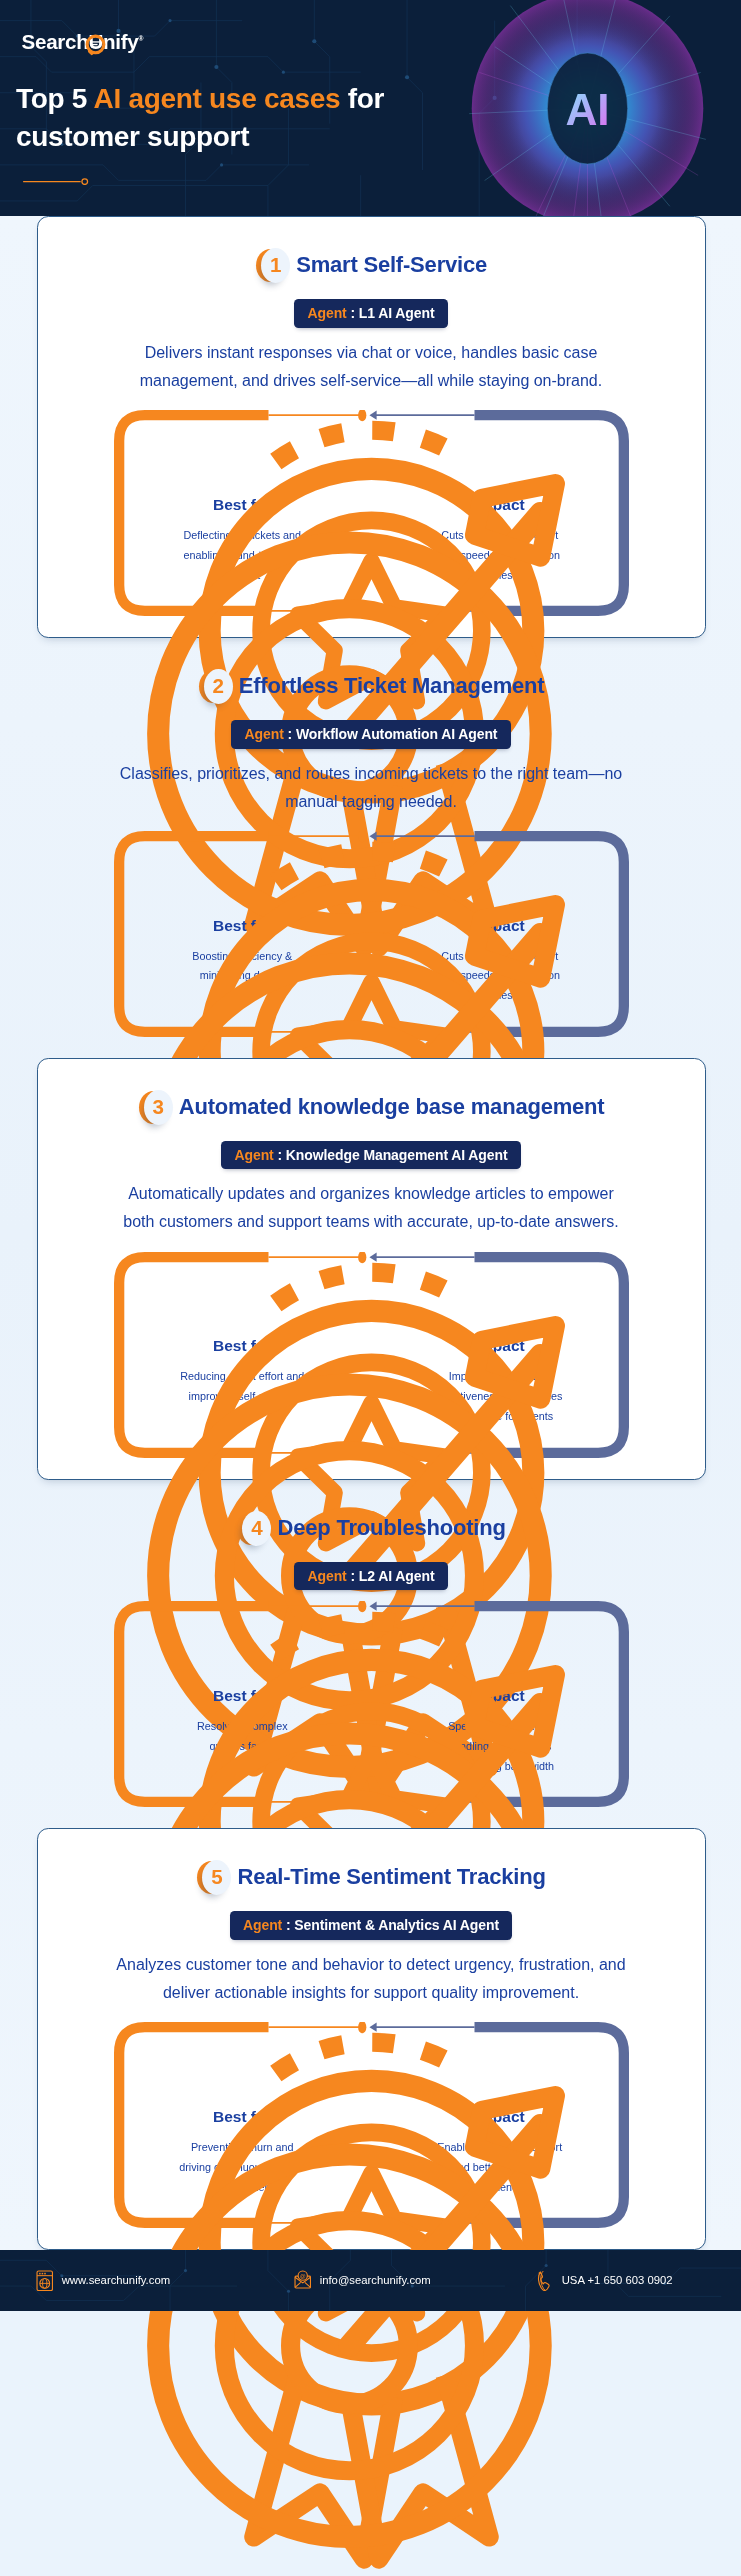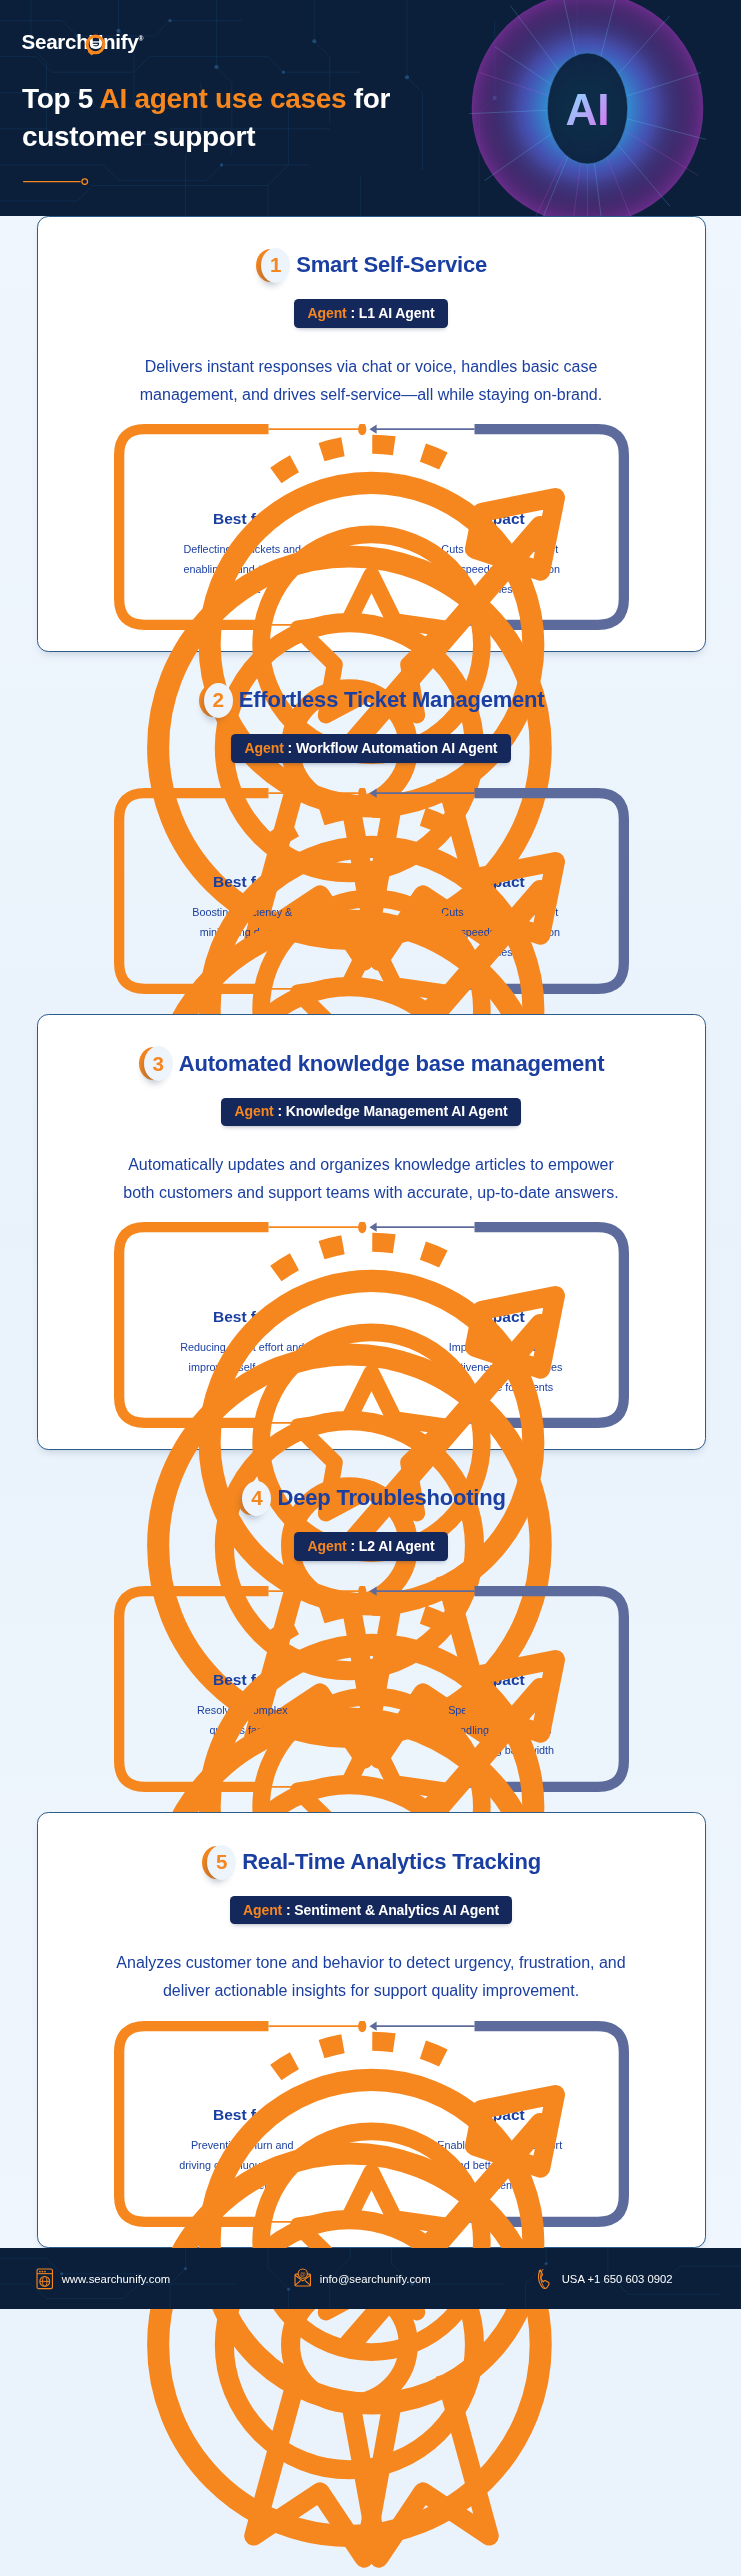--- a/index.html
+++ b/index.html
@@ -51,21 +51,21 @@
   .logo-glass {
     position: absolute;
     left: 62px;
     top: 2.1px;
     width: 23px;
     height: 26px;
   }
 
   .headline {
     position: absolute;
-    left: 22px;
+    left: 16px;
     top: 80px;
     width: 453px;
     font-size: 28px;
     font-weight: 700;
     line-height: 1.35;
     color: #FFFFFF;
     letter-spacing: -0.3px;
   }
   .headline .hl-orange { color: #F6871F; }
 
@@ -153,21 +153,21 @@
     font-weight: 700;
     color: #1A3FA0;
     letter-spacing: -0.2px;
     line-height: 1.1;
     white-space: nowrap;
   }
 
   .agent-pill {
     display: block;
     width: fit-content;
-    margin: 0 auto 25px;
+    margin: 0 auto 11px;
     background: #15285C;
     color: #FFFFFF;
     border-radius: 4.6px;
     padding: 5.7px 13.4px 6.7px;
     font-size: 14px;
     font-weight: 700;
     letter-spacing: -0.1px;
     box-shadow: 0 3.1px 5.2px -3.1px rgba(10,25,60,.45);
     white-space: nowrap;
   }
@@ -424,20 +424,21 @@
         <div class="badge-crescent"></div>
         <div class="badge-disc">
           <span class="badge-num">2</span>
         </div>
       </div>
       <div class="sec-title">Effortless Ticket Management</div>
     </div>
     <div class="agent-pill">
       <span class="agent-key">Agent</span><span> : </span><span>Workflow Automation AI Agent</span>
     </div>
+    <div class="sec-desc">Classifies, prioritizes, and routes incoming tickets to the right team—no manual tagging needed.</div>
     <div class="frame">
       <svg viewBox="0 0 1000 400" preserveAspectRatio="none">
 
     <path d="M300 10 H60 Q10 10 10 60 V340 Q10 390 60 390 H300" fill="none" stroke="#F6871F" stroke-width="20" stroke-linecap="butt"></path>
 
     <path d="M700 10 H940 Q990 10 990 60 V340 Q990 390 940 390 H700" fill="none" stroke="#5C6B9B" stroke-width="20" stroke-linecap="butt"></path>
 
     <line x1="300" y1="10" x2="478" y2="10" stroke="#F6871F" stroke-width="3.5"></line>
     <ellipse cx="482" cy="10" rx="8" ry="12" fill="#F6871F"></ellipse>
     <line x1="700" y1="10" x2="508" y2="10" stroke="#5C6B9B" stroke-width="3.5"></line>
@@ -603,21 +604,21 @@
     </div>
     </div>
     <div class="section carded">
     <div class="sec-head">
       <div class="badge">
         <div class="badge-crescent"></div>
         <div class="badge-disc">
           <span class="badge-num">5</span>
         </div>
       </div>
-      <div class="sec-title">Real-Time Analytics Tracking</div>
+      <div class="sec-title">Real-Time Sentiment Tracking</div>
     </div>
     <div class="agent-pill">
       <span class="agent-key">Agent</span><span> : </span><span>Sentiment &amp; Analytics AI Agent</span>
     </div>
     <div class="sec-desc">Analyzes customer tone and behavior to detect urgency, frustration, and deliver actionable insights for support quality improvement.</div>
     <div class="frame">
       <svg viewBox="0 0 1000 400" preserveAspectRatio="none">
 
     <path d="M300 10 H60 Q10 10 10 60 V340 Q10 390 60 390 H300" fill="none" stroke="#F6871F" stroke-width="20" stroke-linecap="butt"></path>
 

